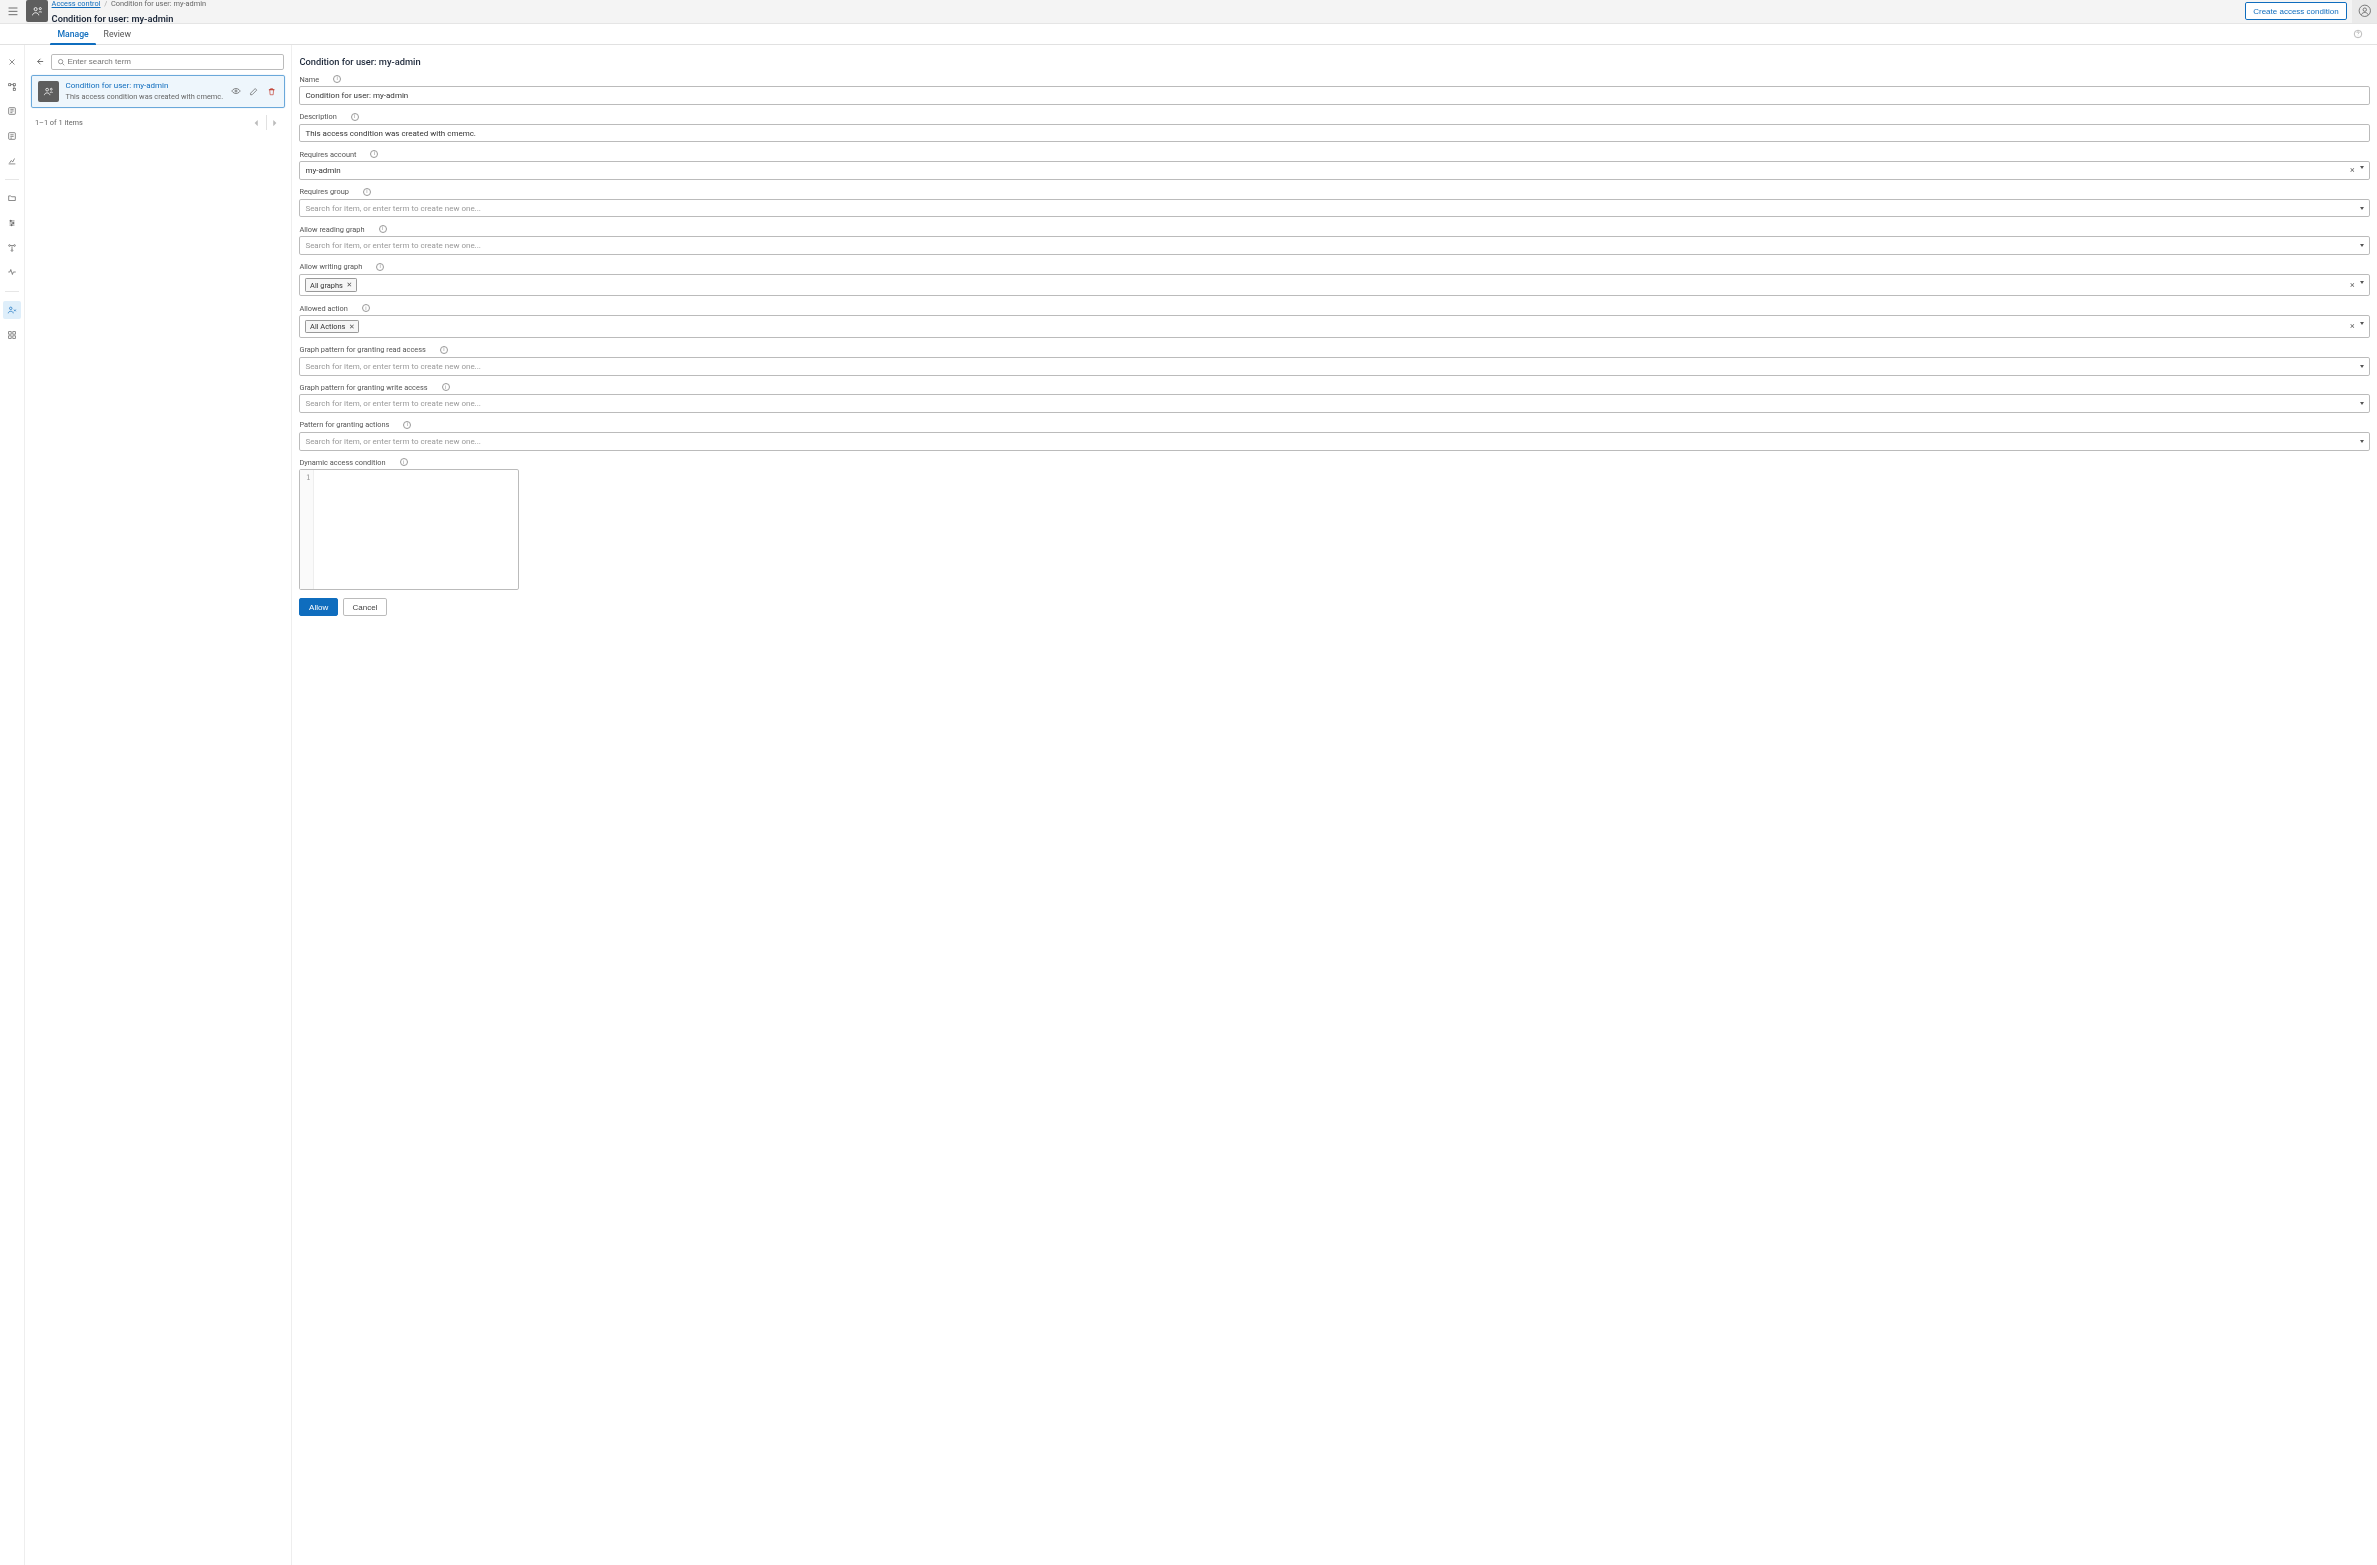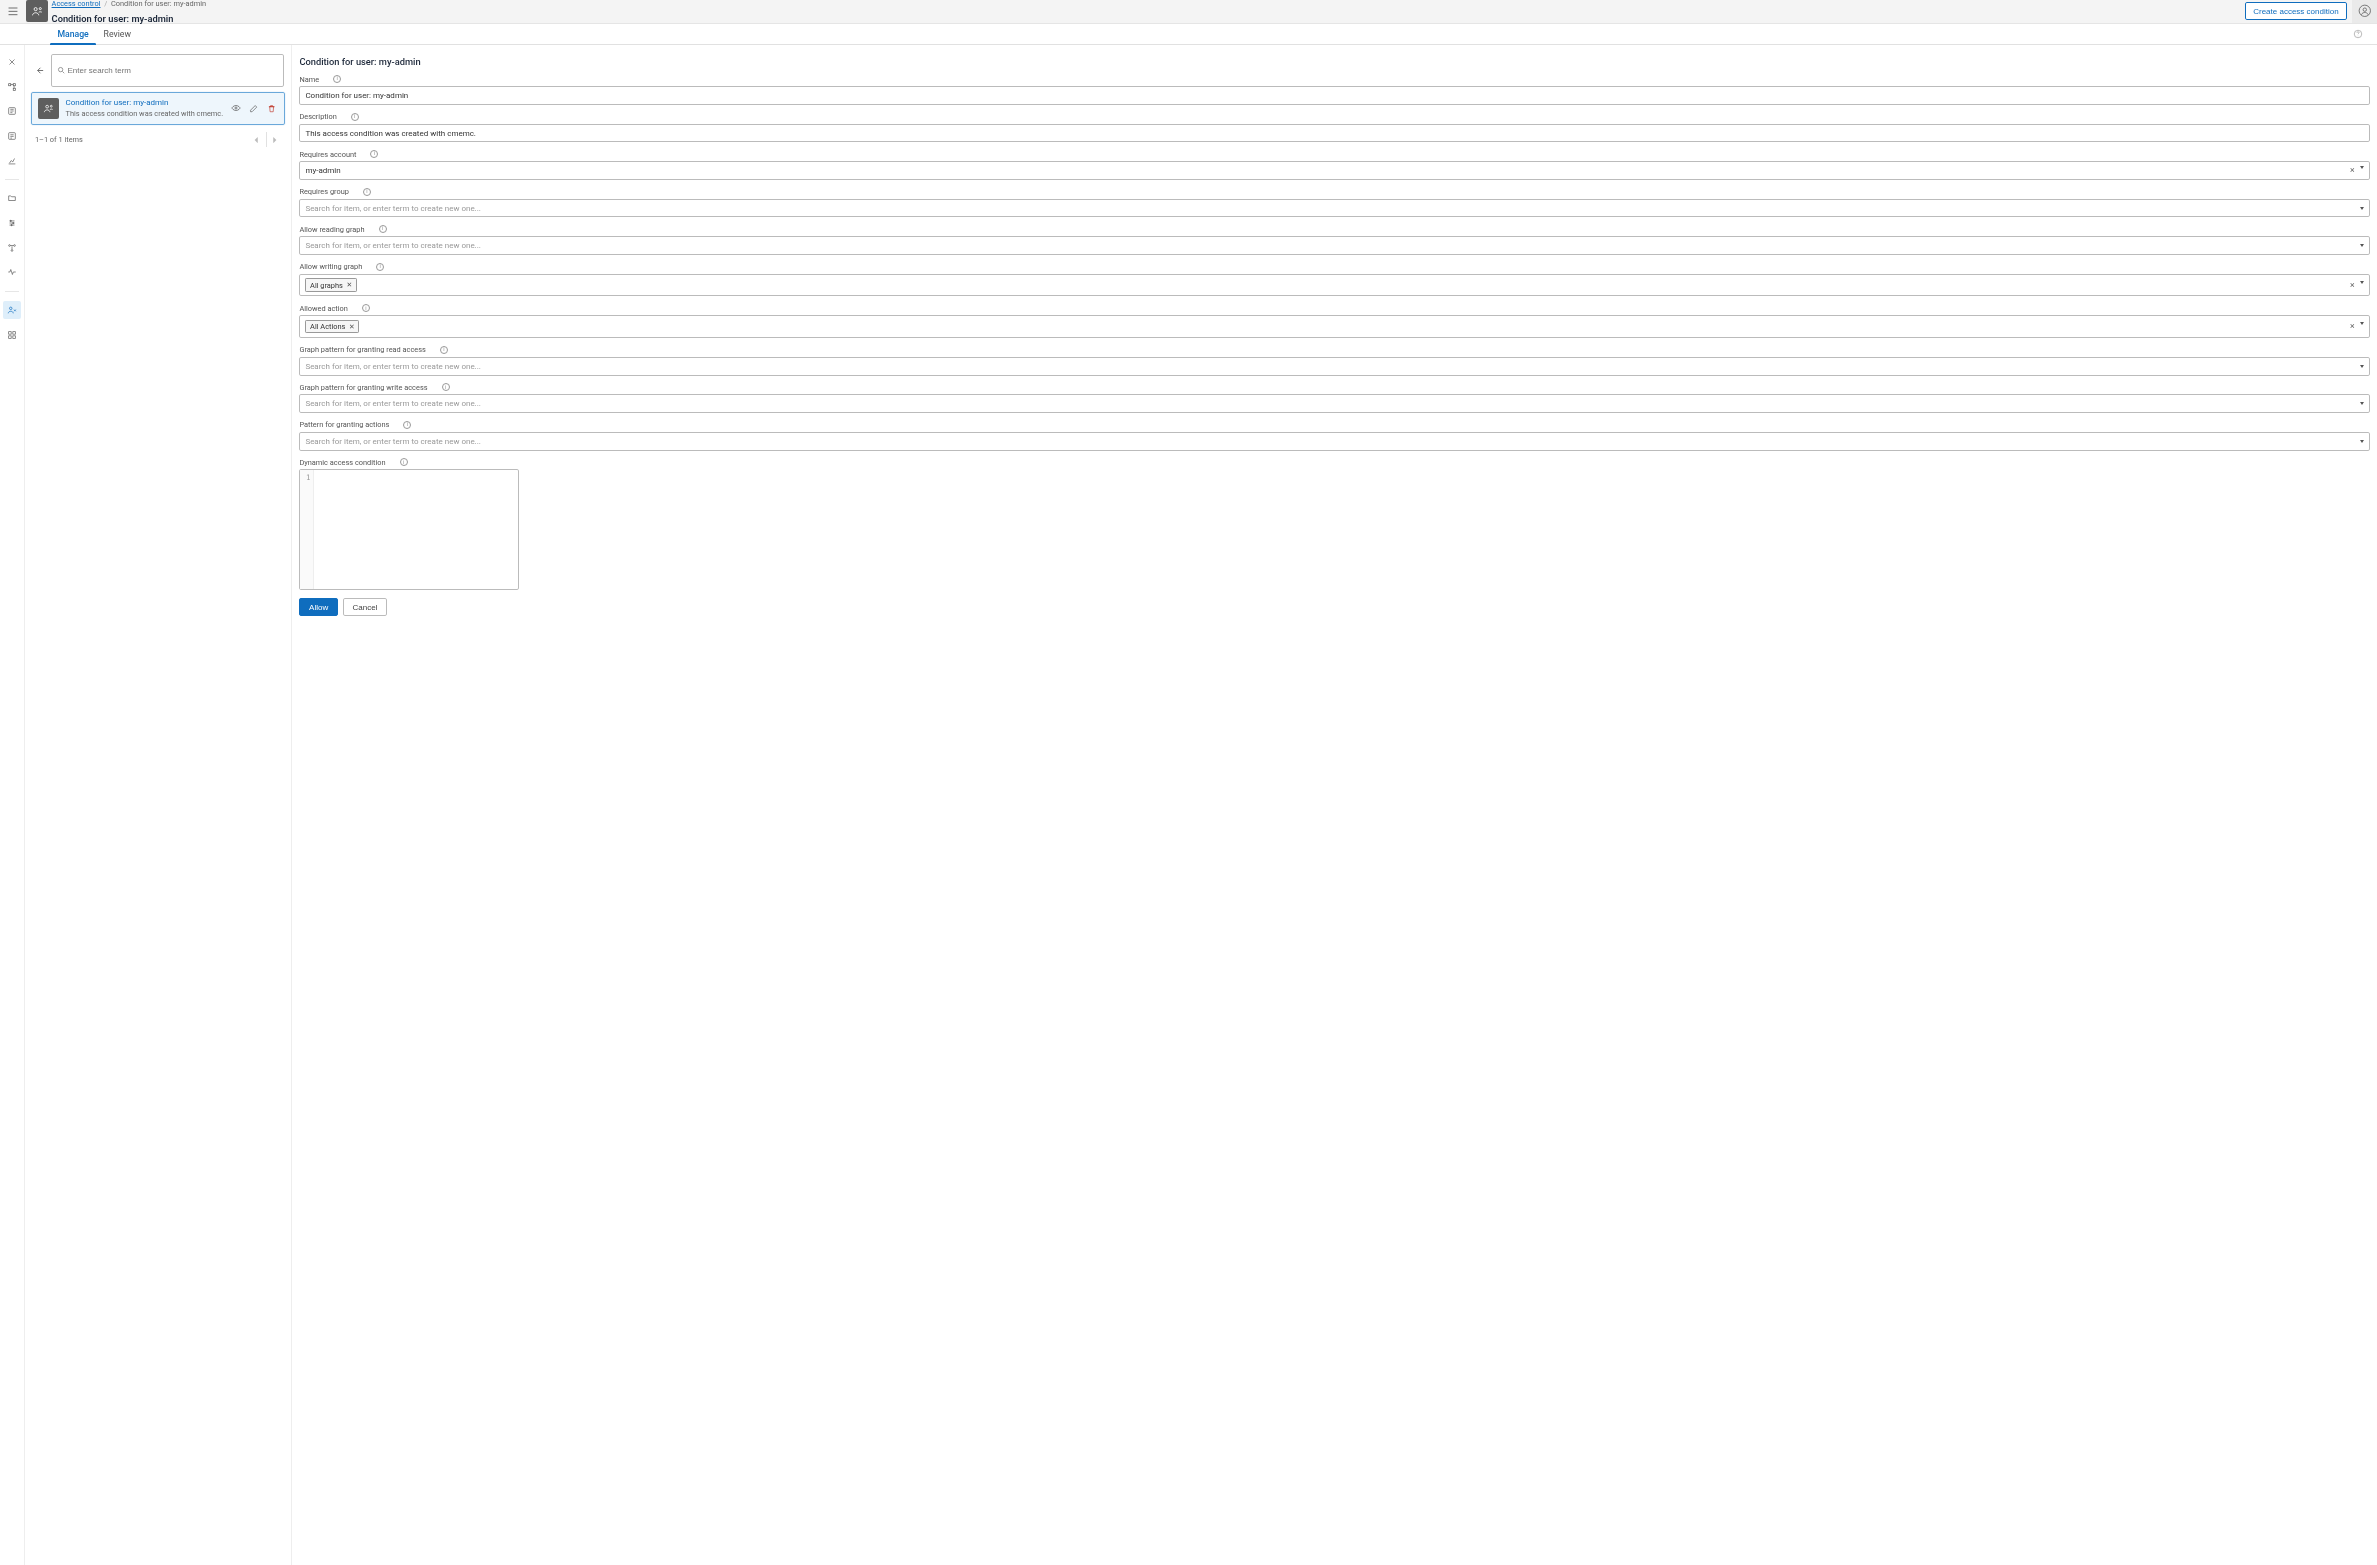--- a/index.html
+++ b/index.html
@@ -36,21 +36,21 @@
   .left-rail .rail-group-sep { height:0.6px; width:13.6px; background:#e6e6e6; margin:2.5px 0; }
 
   
   .content { display:flex; flex:1; margin-left:25px; }
   .pane-left { width:266px; min-width:266px; padding:8.7px 6.2px 6.2px 6.2px; }
   .pane-right { flex:1; border-left:0.6px solid #eee; padding:8.7px 6.2px 12.4px 6.2px; }
 
   
   .left-head { display:flex; align-items:center; gap:5px; padding:0 1.2px 5px 1.2px; }
   .icon-btn { color:#555; display:inline-flex; align-items:center; justify-content:center; cursor:pointer; padding:1.2px; }
-  .search-wrap { flex:1; display:flex; align-items:center; border:0.6px solid #bbb; border-radius:1.9px; padding:2.5px 5px; height:33px; background:#fff; }
+  .search-wrap { flex:1; display:flex; align-items:center; border:0.6px solid #bbb; border-radius:1.9px; padding:2.5px 5px; height:16px; background:#fff; }
   .search-wrap input { border:none; outline:none; flex:1; font-size:8px; color:#333; background:transparent; }
   .card { display:flex; align-items:center; gap:6.2px; border:0.6px solid #6aa8da; background:#eef6fc; border-radius:1.9px; padding:5px 6.2px; box-shadow:0 0 0 0.6px rgba(106,168,218,.15); }
   .card .card-ic { width:21px; height:21px; display:flex; align-items:center; justify-content:center; background:#5e5e5e; color:#fff; border-radius:1.9px; }
   .card .card-body { flex:1; line-height:1.3; }
   .card .card-title { color:#0F6DBE; font-size:8px; }
   .card .card-sub { color:#666; font-size:7.4px; }
   .card .card-actions { display:flex; gap:6.2px; color:#555; }
   .card .card-actions .del{ color:#c0392b; }
   .pager { display:flex; align-items:center; justify-content:space-between; margin-top:7.4px; padding:0 3.7px; color:#666; font-size:7.4px; }
   .pager .pager-btns { display:flex; gap:2.5px; }

